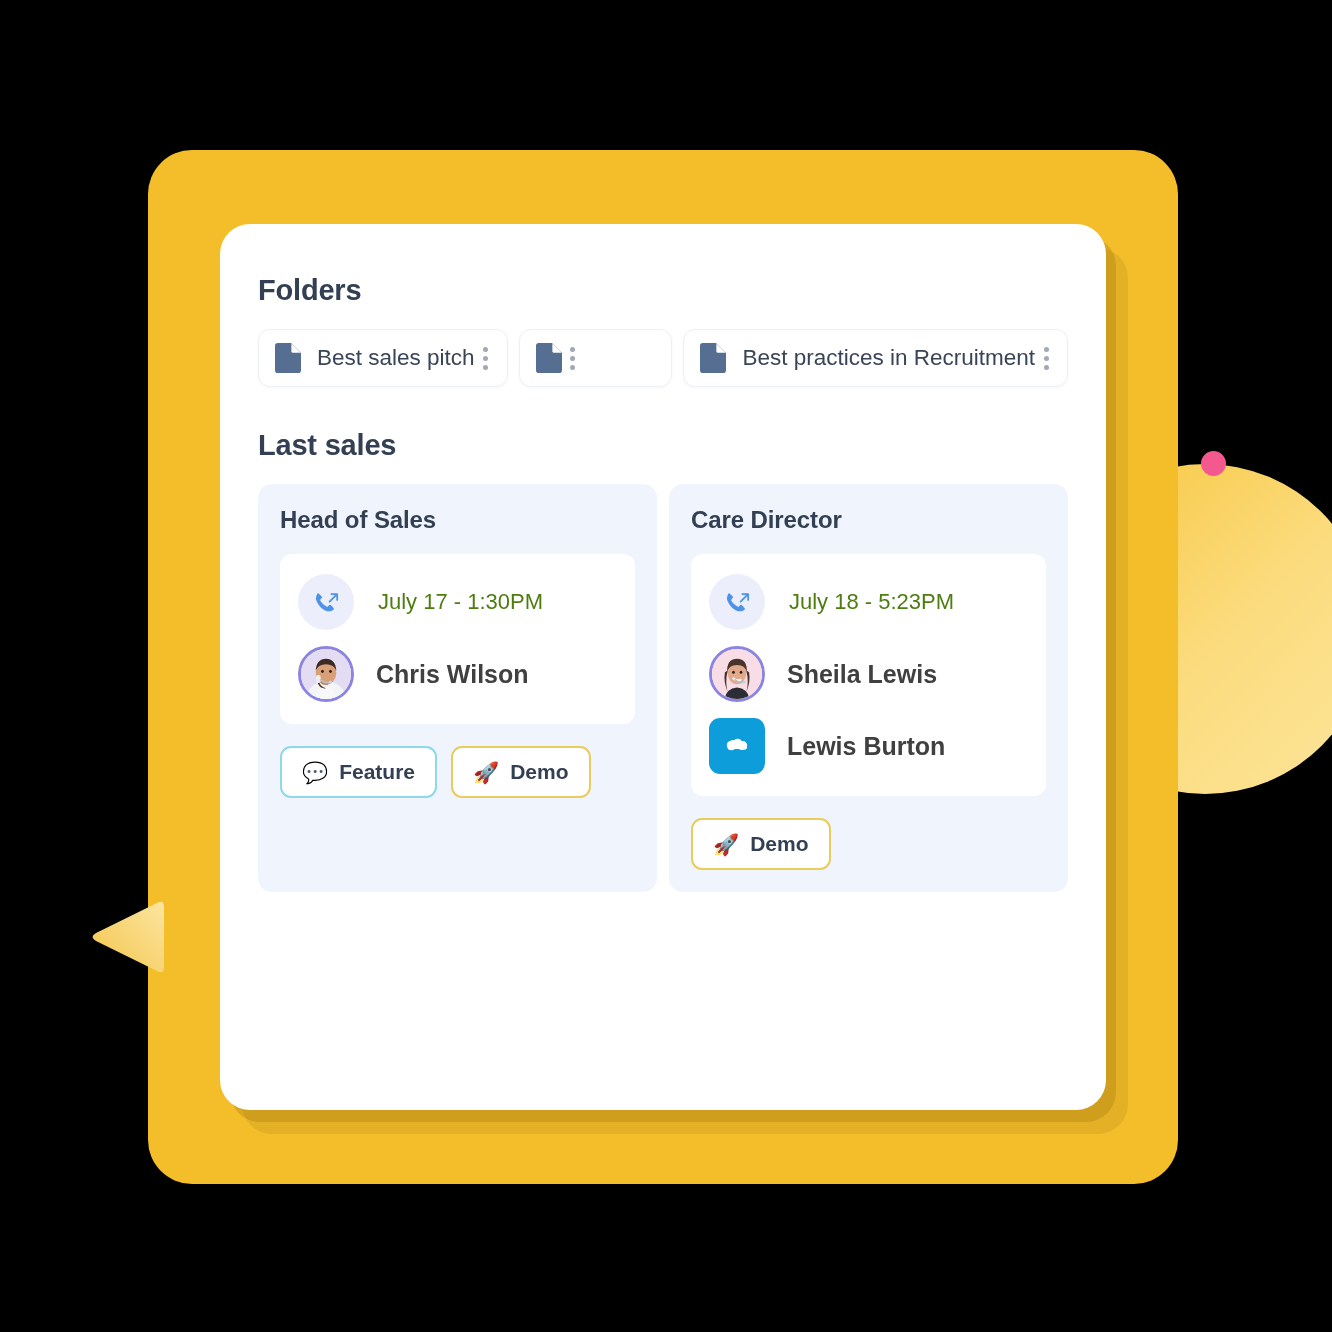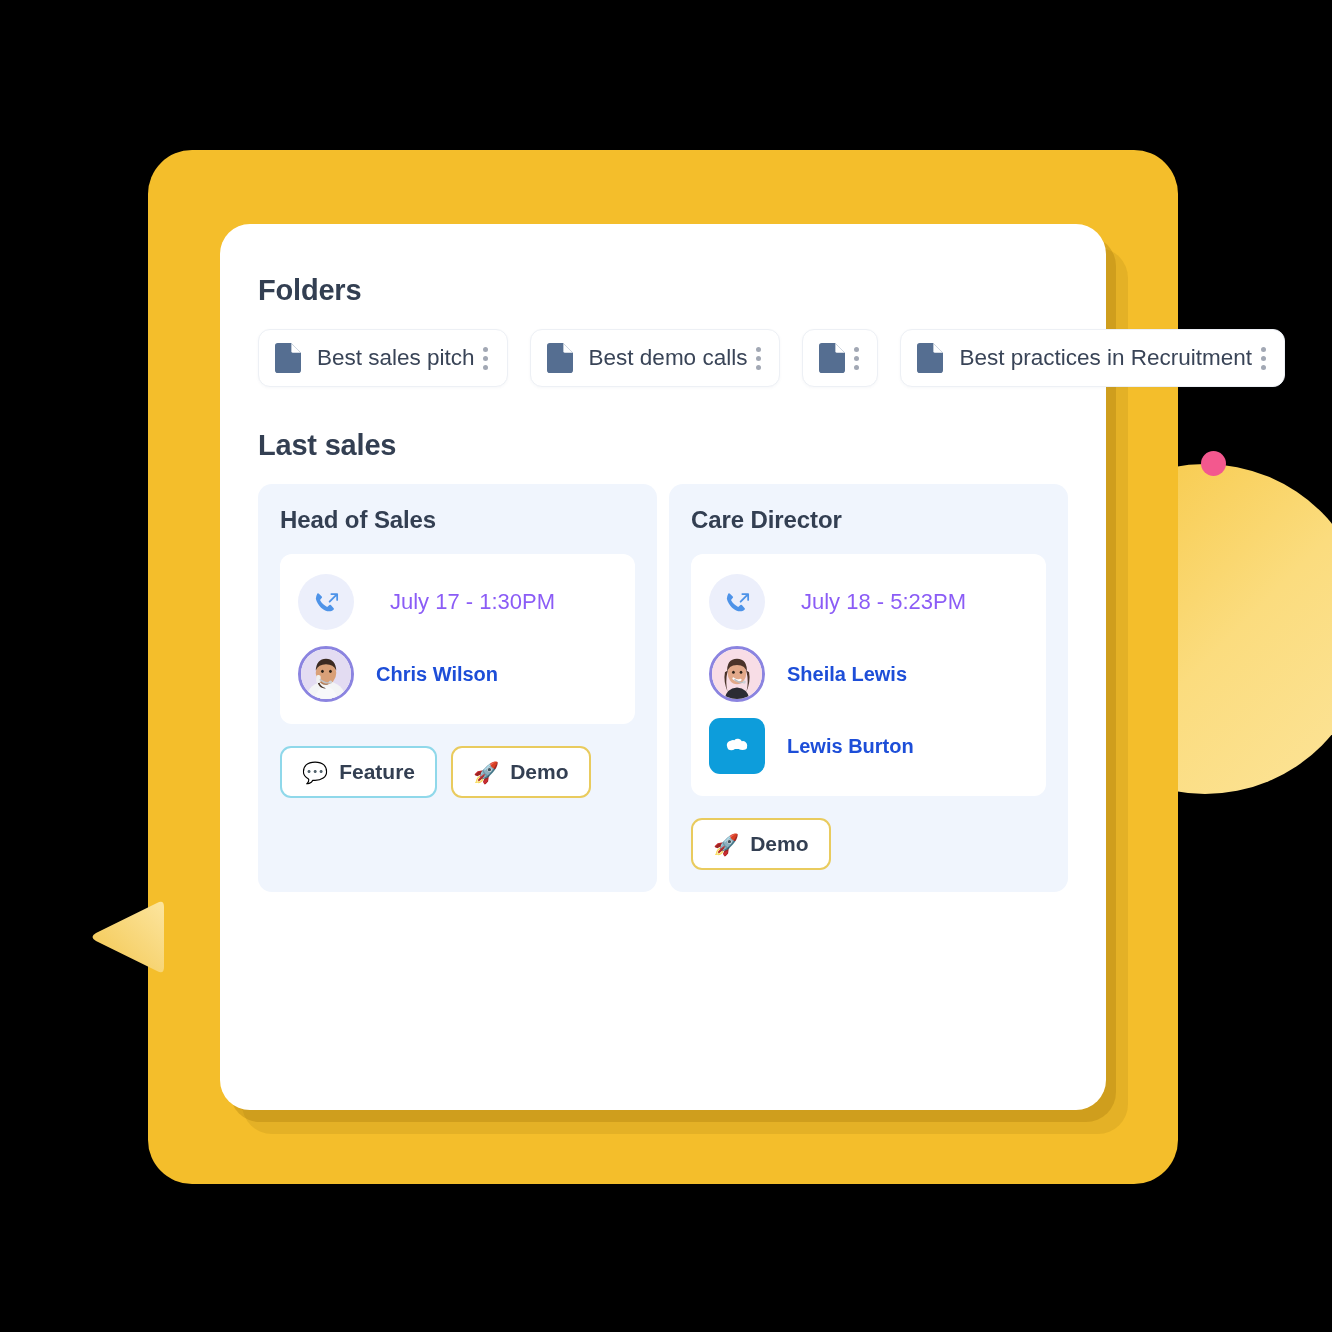--- a/index.html
+++ b/index.html
@@ -83,23 +83,24 @@
     font-weight: bold;
     color: #333F52;
     letter-spacing: -0.2px;
   }
   .section-title.last-added { margin-top: 42px; }
 
   
   .folders-grid {
     margin-top: 22px;
     display: grid;
-    grid-template-columns: 1fr 1fr 1fr 1fr;
+    grid-template-columns: 1fr 1fr 1fr;
     column-gap: 22px;
     row-gap: 16px;
+    gap: 11px;
   }
   .folder-item {
     height: 58px;
     background: #FFFFFF;
     border: 1.6px solid #EDF0F5;
     border-radius: 12px;
     display: flex;
     align-items: center;
     padding: 0 10px 0 16px;
     box-shadow: 0 1px 3px rgba(80,100,140,0.05);
@@ -161,23 +162,23 @@
   .row + .row { margin-top: 16px; }
 
   .call-icon-wrap {
     flex: 0 0 auto;
     width: 56px; height: 56px;
     border-radius: 50%;
     background: #ECEFFB;
     display: flex; align-items: center; justify-content: center;
   }
   .call-time {
-    margin-left: 36px;
+    margin-left: 24px;
     font-size: 22px;
-    color: #8b5cf6;
+    color: #4d7c0f;
     white-space: nowrap;
   }
 
   .avatar {
     flex: 0 0 auto;
     width: 56px; height: 56px;
     border-radius: 50%;
     border: 3px solid #8B84E0;
     overflow: hidden;
     position: relative;
@@ -187,23 +188,23 @@
   .app-icon {
     flex: 0 0 auto;
     width: 56px; height: 56px;
     border-radius: 11px;
     background: #0D9DDB;
     display: flex; align-items: center; justify-content: center;
   }
 
   .person-block { margin-left: 22px; flex: 1 1 auto; min-width: 0; }
   .person-name {
-    font-size: 20px;
+    font-size: 25px;
     font-weight: bold;
-    color: #1d4ed8;
+    color: #404040;
     white-space: nowrap;
     margin-top: 44px;
   }
   .skeleton-bar {
     margin-top: 10px;
     height: 15px;
     width: 100%;
     max-width: 196px;
     background: #F2F3F5;
     border-radius: 3px;
@@ -263,32 +264,20 @@
           <path d="M16.4 0.4 V8.2 A1.6 1.6 0 0 0 18 9.8 H25.6 Z" fill="#FFFFFF"></path>
         </svg>
         <span class="folder-label">Best sales pitch</span>
         <span class="kebab">
             <i></i>
             <i></i>
             <i></i>
           </span>
       </div>
 
-      <div class="folder-item">
-        <svg class="doc-icon" viewBox="0 0 26 30" aria-hidden="true">
-          <path d="M2.8 0 H16 L26 10 V27.2 A2.8 2.8 0 0 1 23.2 30 H2.8 A2.8 2.8 0 0 1 0 27.2 V2.8 A2.8 2.8 0 0 1 2.8 0 Z" fill="#556E91"></path>
-          <path d="M16.4 0.4 V8.2 A1.6 1.6 0 0 0 18 9.8 H25.6 Z" fill="#FFFFFF"></path>
-        </svg>
-        <span class="folder-label">Best demo calls</span>
-        <span class="kebab">
-            <i></i>
-            <i></i>
-            <i></i>
-          </span>
-      </div>
 
       <div class="folder-item">
         <svg class="doc-icon" viewBox="0 0 26 30" aria-hidden="true">
           <path d="M2.8 0 H16 L26 10 V27.2 A2.8 2.8 0 0 1 23.2 30 H2.8 A2.8 2.8 0 0 1 0 27.2 V2.8 A2.8 2.8 0 0 1 2.8 0 Z" fill="#556E91"></path>
           <path d="M16.4 0.4 V8.2 A1.6 1.6 0 0 0 18 9.8 H25.6 Z" fill="#FFFFFF"></path>
         </svg>
         <span class="kebab">
             <i></i>
             <i></i>
             <i></i>

